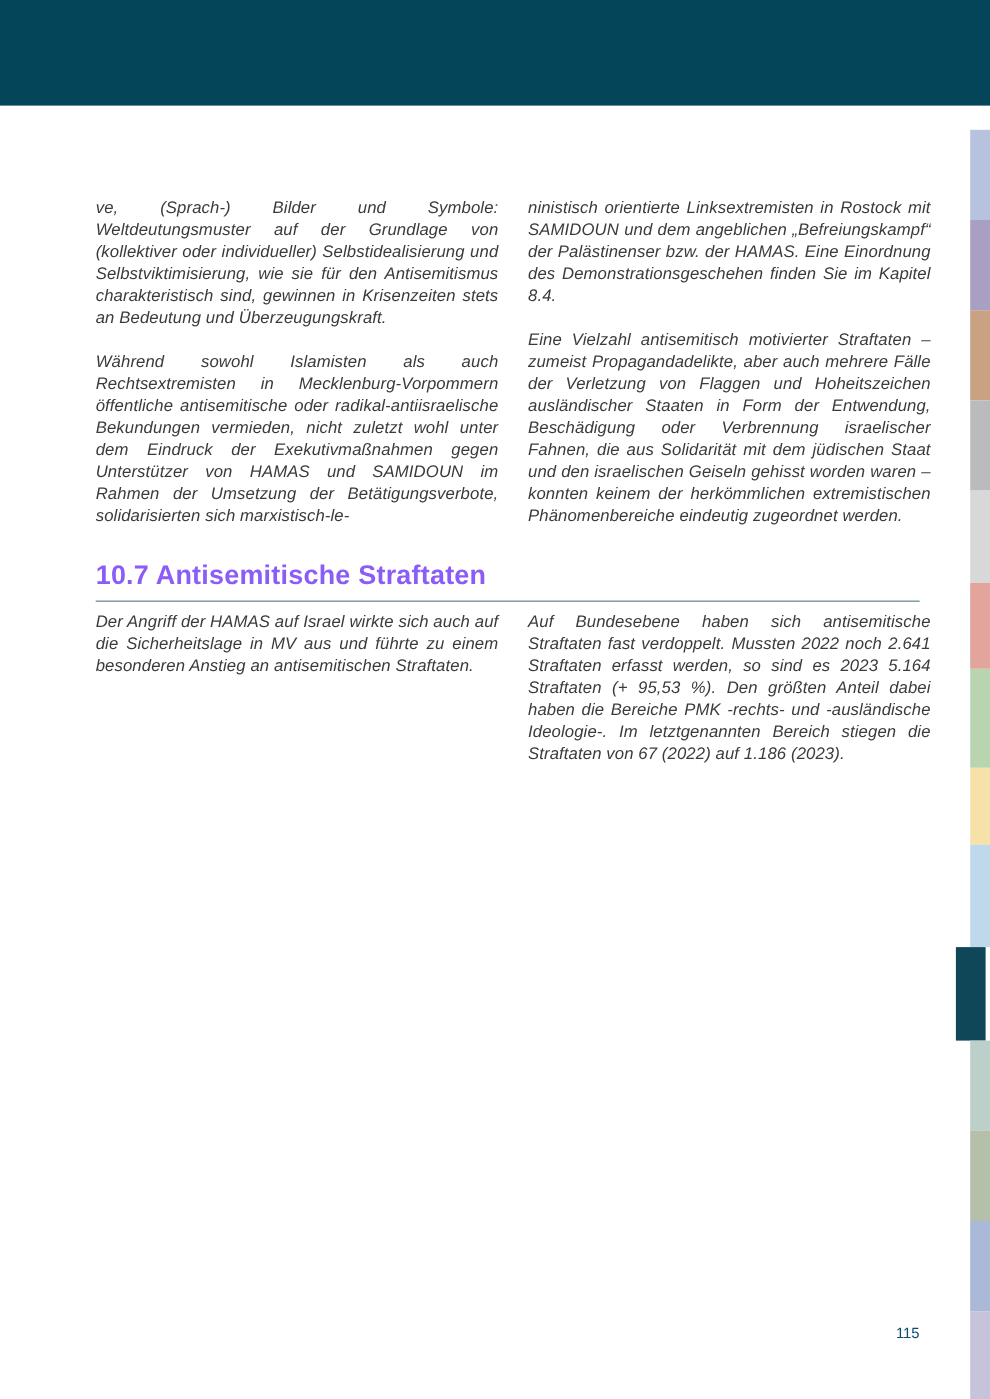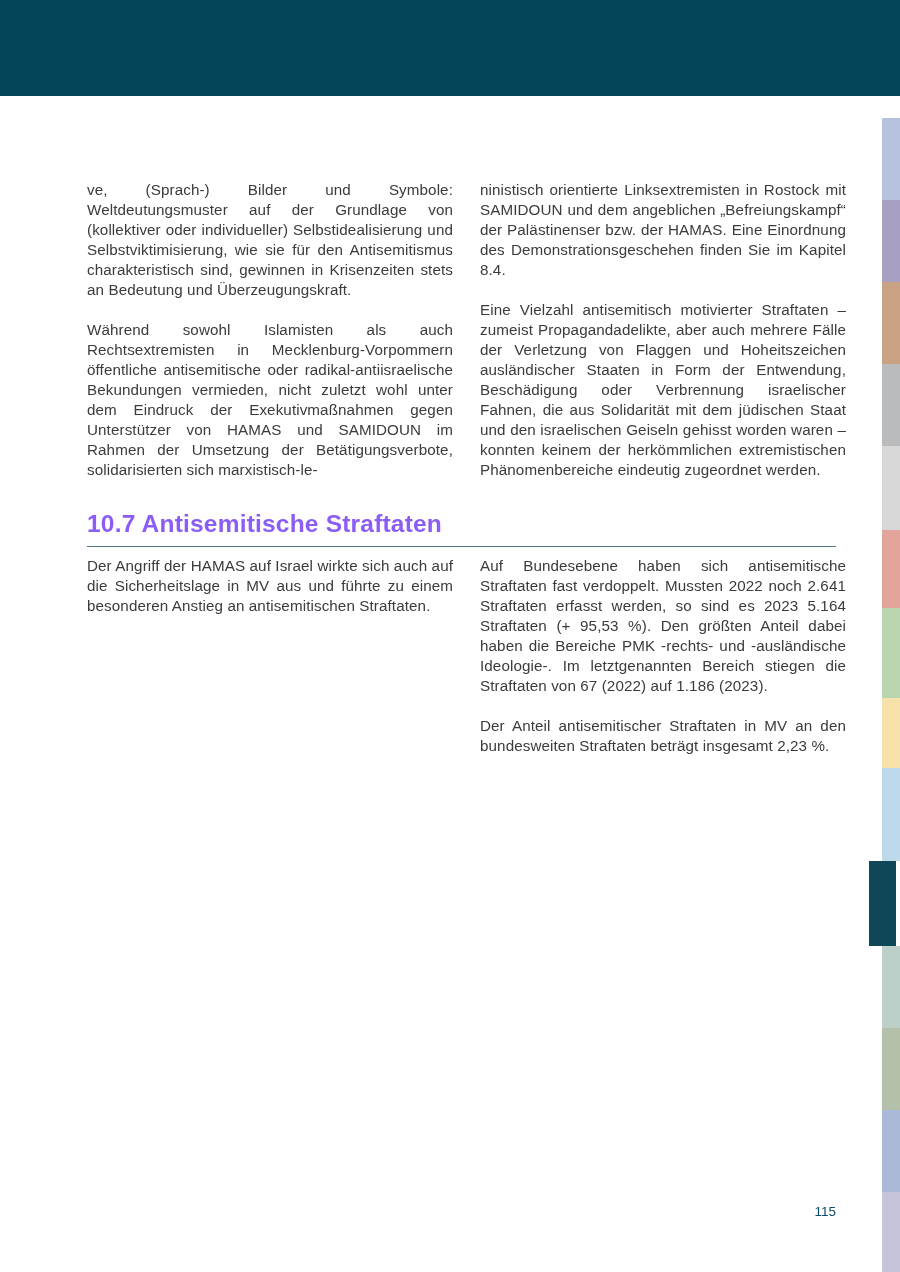--- a/index.html
+++ b/index.html
@@ -21,21 +21,21 @@
   
   .col {
     position: absolute;
     width: 366px;
     font-size: 15.2px;
     line-height: 20px;
     color: #3b3b3b;
     text-align: justify;
     letter-spacing: 0.1px;
   }
-  .col p { margin-bottom: 20px; }
+  .col p { margin-bottom: 20px; font-style: italic; }
   .col-left  { left: 87px; }
   .col-right { left: 470px; margin-left: 10px; }
   .top-block { top: 180px; }
   .bottom-block { top: 556px; }
 
   
   .section-heading {
     position: absolute;
     left: 87px; top: 510px;
     width: 760px;
@@ -91,21 +91,20 @@
     <span>10.7</span>
     <span>Antisemitische Straftaten</span>
   </h2>
   <hr class="section-rule">
 
   <div class="col col-left bottom-block">
     <p>Der Angriff der HAMAS auf Israel wirkte sich auch auf die Sicherheitslage in MV aus und führte zu einem besonderen Anstieg an antisemitischen Straftaten.</p>
   </div>
   <div class="col col-right bottom-block">
     <p>Auf Bundesebene haben sich antisemitische Straftaten fast verdoppelt. Mussten 2022 noch 2.641 Straftaten erfasst werden, so sind es 2023 5.164 Straftaten (+ 95,53 %). Den größten Anteil dabei haben die Bereiche PMK -rechts- und -ausländische Ideologie-. Im letztgenannten Bereich stiegen die Straftaten von 67 (2022) auf 1.186 (2023).</p>
-    <p>Der Anteil antisemitischer Straftaten in MV an den bundesweiten Straftaten beträgt insgesamt 2,23 %.</p>
   </div>
 
   <div class="page-number">115</div>
 
   <div class="tab" style="top: 118px; height: 82px; background-color: rgb(183, 195, 222);"></div>
   <div class="tab" style="top: 200px; height: 82px; background-color: rgb(168, 159, 194);"></div>
   <div class="tab" style="top: 282px; height: 82px; background-color: rgb(201, 162, 132);"></div>
   <div class="tab" style="top: 364px; height: 82px; background-color: rgb(186, 187, 189);"></div>
   <div class="tab" style="top: 446px; height: 84px; background-color: rgb(215, 216, 215);"></div>
   <div class="tab" style="top: 530px; height: 78px; background-color: rgb(226, 164, 155);"></div>

